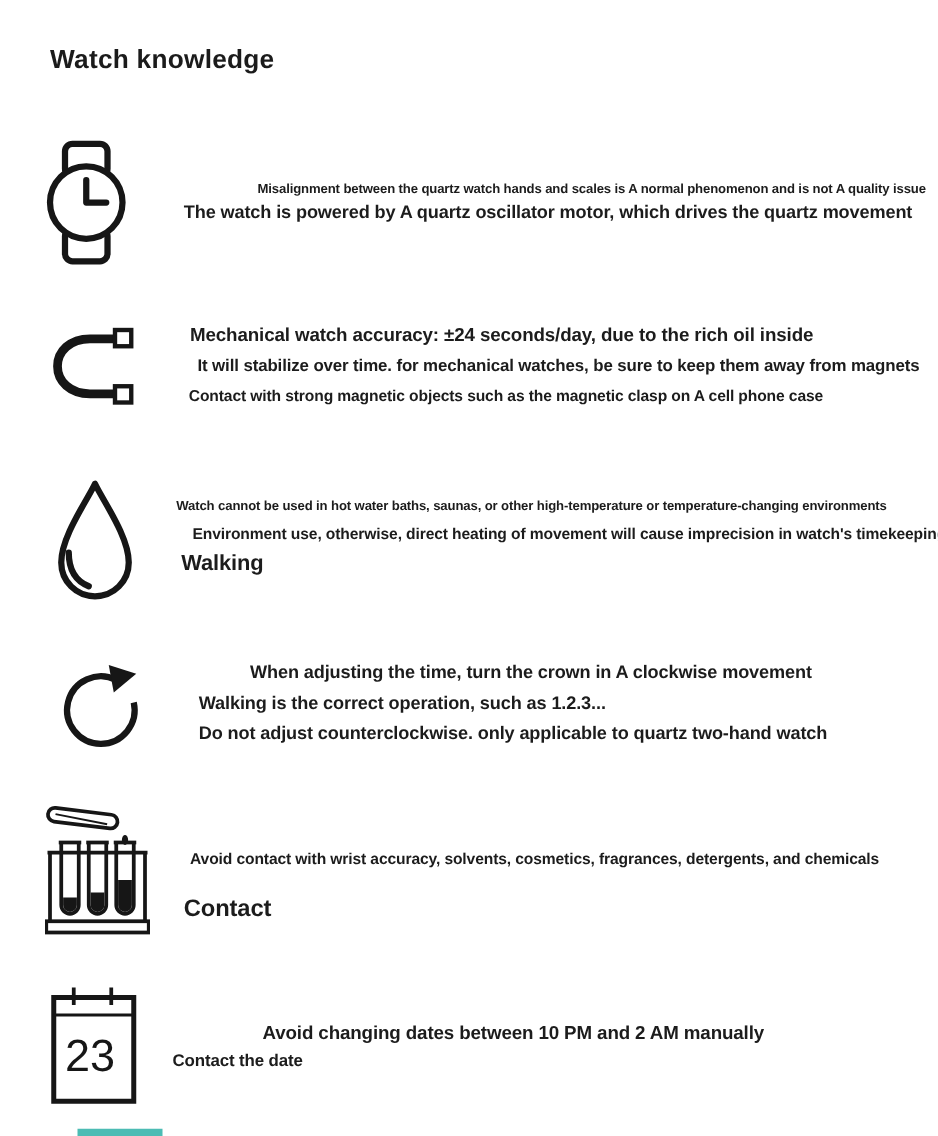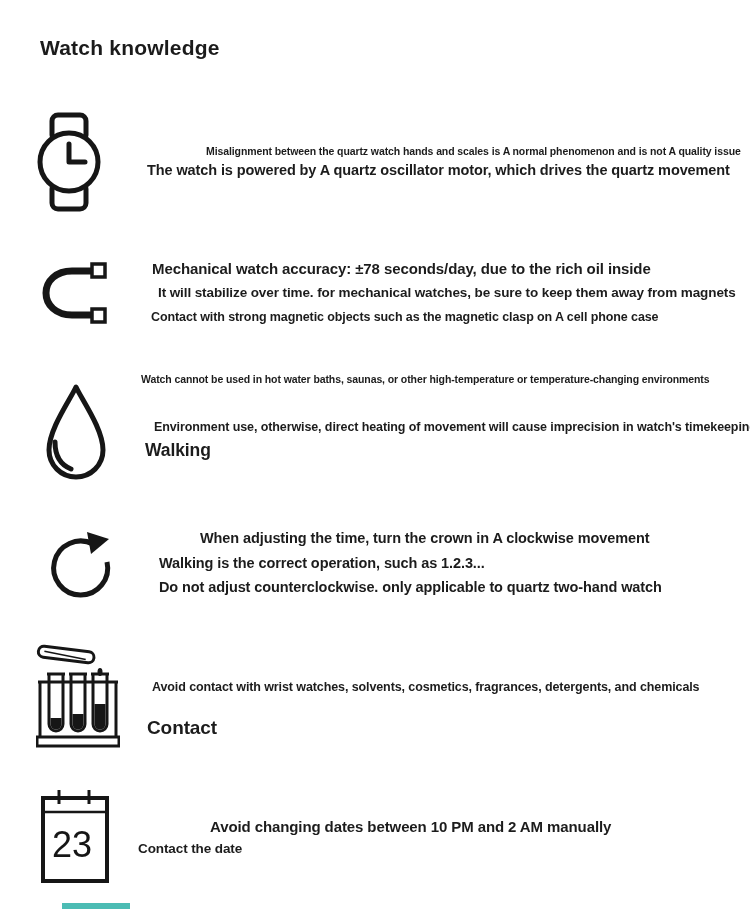--- a/index.html
+++ b/index.html
@@ -13,21 +13,21 @@
   }
   .line{position:absolute;white-space:nowrap;color:#1c1c1c;letter-spacing:-0.1px;}
   
   #s1l1{left:163px;top:145px;font-size:10.5px;font-weight:700;padding-left:43px;}
   #s1l2{left:147px;top:162px;font-size:14.5px;font-weight:700;}
   
   #s2l1{left:152px;top:260px;font-size:15px;font-weight:700;}
   #s2l2{left:158px;top:285px;font-size:13.5px;font-weight:700;}
   #s2l3{left:151px;top:310px;font-size:12.5px;font-weight:600;}
   
-  #s3l1{left:141px;top:373px;font-size:10.5px;font-weight:700;}
+  #s3l1{left:141px;top:399px;font-size:10.5px;font-weight:700;}
   #s3l2{left:154px;top:420px;font-size:12.5px;font-weight:700;}
   #s3l3{left:145px;top:440px;font-size:17.5px;font-weight:700;}
   
   #s4l1{left:200px;top:530px;font-size:14.5px;font-weight:700;}
   #s4l2{left:159px;top:555px;font-size:14.5px;font-weight:700;}
   #s4l3{left:159px;top:579px;font-size:14.5px;font-weight:700;}
   
   #s5l1{left:152px;top:680px;font-size:12.5px;font-weight:700;}
   #s5l2{left:147px;top:697px;font-size:19px;font-weight:700;margin-top:20px;}
   
@@ -66,21 +66,21 @@
 <div class="line" id="s1l1">Misalignment between the quartz watch hands and scales is A normal phenomenon and is not A quality issue</div>
 <div class="line" id="s1l2">The watch is powered by A quartz oscillator motor, which drives the quartz movement</div>
 
 <div class="icon-box" id="icon-magnet">
   <svg width="70" height="64" viewBox="0 0 70 64">
     <path class="stroke" d="M66 10 H34 C18 10 8 20 8 32 C8 44 18 54 34 54 H66" stroke-width="7"></path>
     <rect x="54" y="3" width="13" height="13" fill="#ffffff" stroke="#161616" stroke-width="3.5"></rect>
     <rect x="54" y="48" width="13" height="13" fill="#ffffff" stroke="#161616" stroke-width="3.5"></rect>
   </svg>
 </div>
-<div class="line" id="s2l1">Mechanical watch accuracy: ±78 seconds/day, due to the rich oil inside</div>
+<div class="line" id="s2l1">Mechanical watch accuracy: ±24 seconds/day, due to the rich oil inside</div>
 <div class="line" id="s2l2">It will stabilize over time. for mechanical watches, be sure to keep them away from magnets</div>
 <div class="line" id="s2l3">Contact with strong magnetic objects such as the magnetic clasp on A cell phone case</div>
 
 <div class="icon-box" id="icon-drop">
   <svg width="72" height="100" viewBox="0 0 72 100">
     <path class="stroke" d="M36 5 C30 18 9 47 9 68 C9 83 21 95 36 95 C51 95 63 83 63 68 C63 47 42 18 36 5 Z" stroke-width="5" stroke-linejoin="round"></path>
     <path class="stroke" d="M15 60 C15 74 21 83 31 87" stroke-width="5" stroke-linecap="round"></path>
   </svg>
 </div>
 <div class="line" id="s3l1">Watch cannot be used in hot water baths, saunas, or other high-temperature or temperature-changing environments</div>
@@ -115,21 +115,21 @@
     <line x1="33" y1="30" x2="51" y2="30" stroke="#161616" stroke-width="3"></line>
     <path class="stroke" d="M35 30 V80 A7 7 0 0 0 49 80 V30" stroke-width="3"></path>
     <path d="M36.5 70 V80 A5.5 5.5 0 0 0 47.5 80 V70 Z" fill="#161616"></path>
 
     <line x1="55" y1="30" x2="73" y2="30" stroke="#161616" stroke-width="3"></line>
     <path class="stroke" d="M57 30 V80 A7 7 0 0 0 71 80 V30" stroke-width="3"></path>
     <path d="M58.5 60 V80 A5.5 5.5 0 0 0 69.5 80 V60 Z" fill="#161616"></path>
     <rect x="1" y="93" width="82" height="9" fill="#ffffff" stroke="#161616" stroke-width="3"></rect>
   </svg>
 </div>
-<div class="line" id="s5l1">Avoid contact with wrist watches, solvents, cosmetics, fragrances, detergents, and chemicals</div>
+<div class="line" id="s5l1">Avoid contact with wrist accuracy, solvents, cosmetics, fragrances, detergents, and chemicals</div>
 <div class="line" id="s5l2">Contact</div>
 
 <div class="icon-box" id="icon-calendar">
   <svg width="70" height="95" viewBox="0 0 70 95">
     <rect x="3" y="9" width="64" height="83" fill="#ffffff" stroke="#161616" stroke-width="4"></rect>
     <line x1="3" y1="23" x2="67" y2="23" stroke="#161616" stroke-width="2.5"></line>
     <line x1="19" y1="1" x2="19" y2="15" stroke="#161616" stroke-width="3"></line>
     <line x1="49" y1="1" x2="49" y2="15" stroke="#161616" stroke-width="3"></line>
     <text class="calendar-num" x="12" y="68">23</text>
   </svg>

